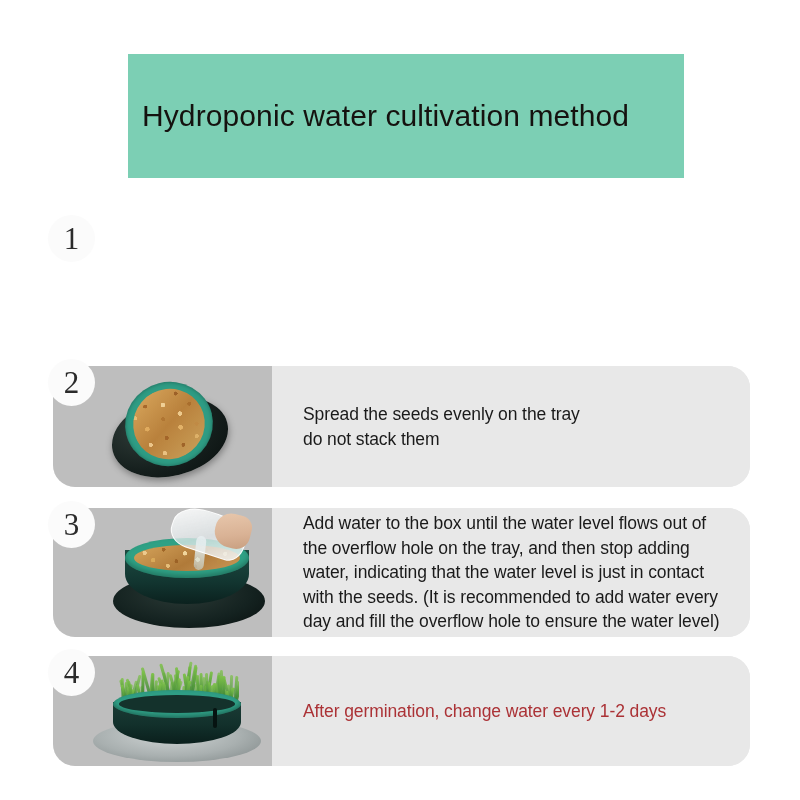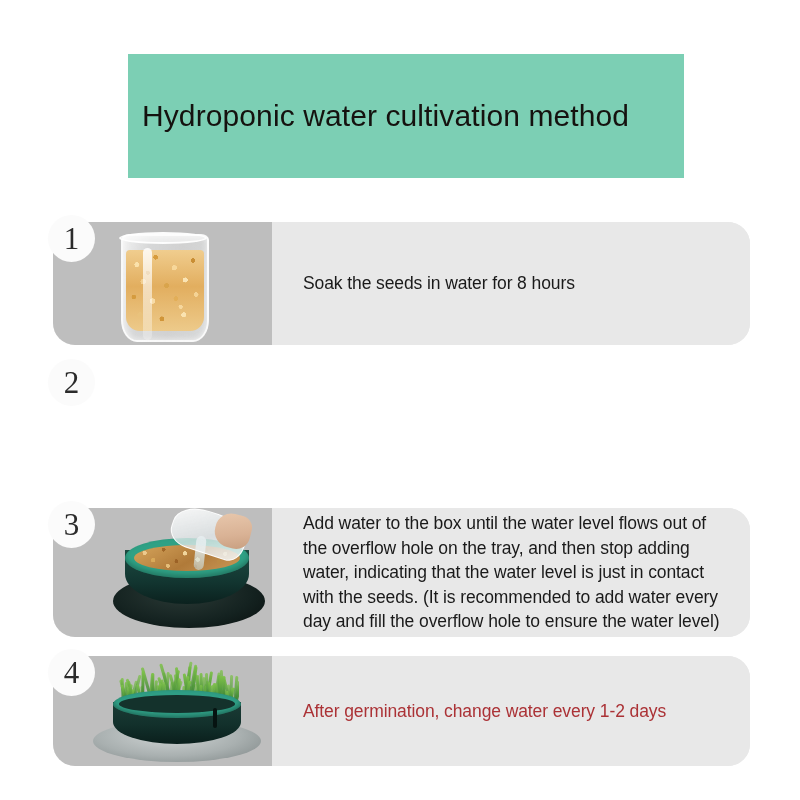--- a/index.html
+++ b/index.html
@@ -399,38 +399,38 @@
 </style>
 </head>
 <body>
 
 <div class="title-banner">
   <div class="title-text">Hydroponic water cultivation method</div>
 </div>
 
 <div class="steps">
 
-  <div class="step-row" id="row-1">
+  <div class="step-badge" id="badge-1">
+    <span>1</span>
+  </div>
+
+  <div class="step-row" id="row-2">
     <div class="step-img-panel">
-      <div class="ill glass-wrap">
-        <div class="glass-body">
-          <div class="glass-seeds"></div>
-          <div class="glass-shine"></div>
+      <div class="ill tray2-wrap">
+        <div class="tray2-base"></div>
+        <div class="tray2-inner">
+          <div class="tray2-seeds"></div>
         </div>
-        <div class="glass-rim"></div>
       </div>
     </div>
     <div class="step-text-panel">
-      <div class="step-text">Soak the seeds in water for 8 hours</div>
+      <div class="step-text">Spread the seeds evenly on the tray
+do not stack them</div>
     </div>
   </div>
-  <div class="step-badge" id="badge-1">
-    <span>1</span>
-  </div>
-
   <div class="step-badge" id="badge-2">
     <span>2</span>
   </div>
 
   <div class="step-row" id="row-3">
     <div class="step-img-panel">
       <div class="ill tray3-wrap">
         <div class="saucer3"></div>
         <div class="tray3-body"></div>
         <div class="tray3-rim">

